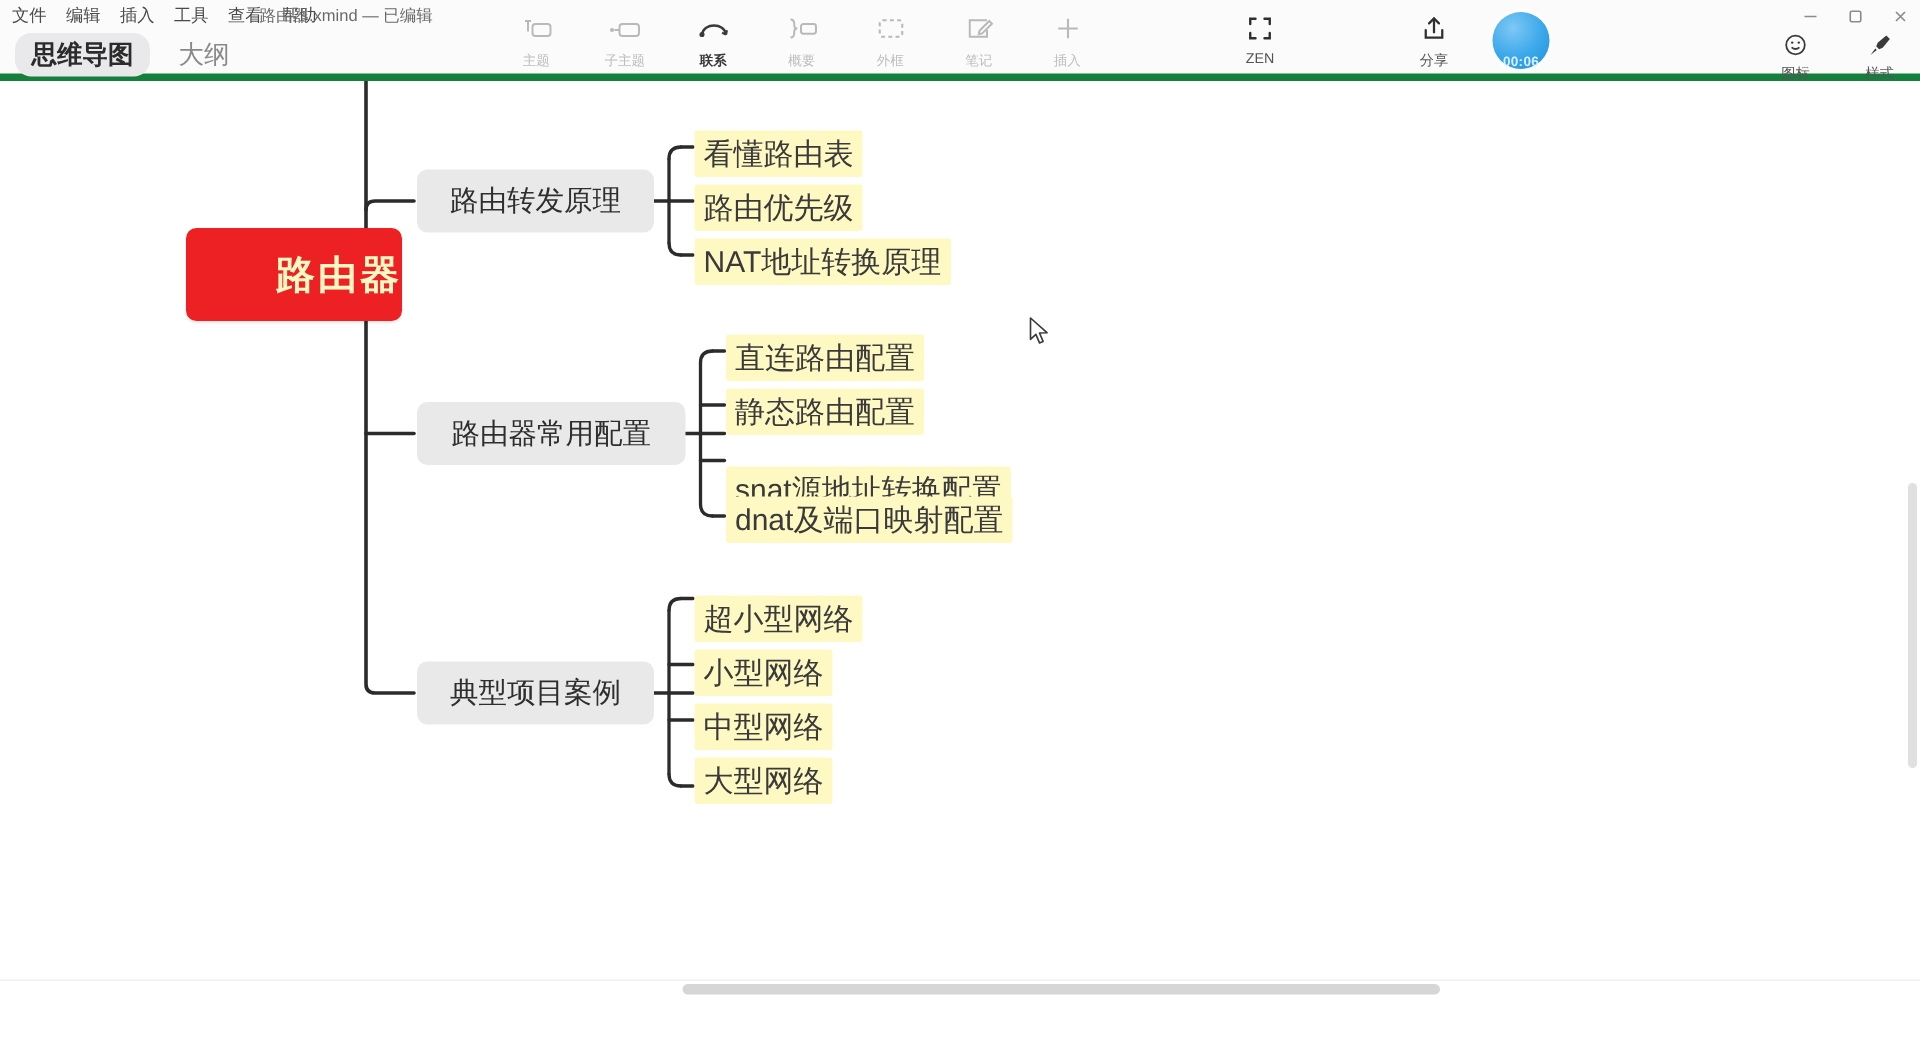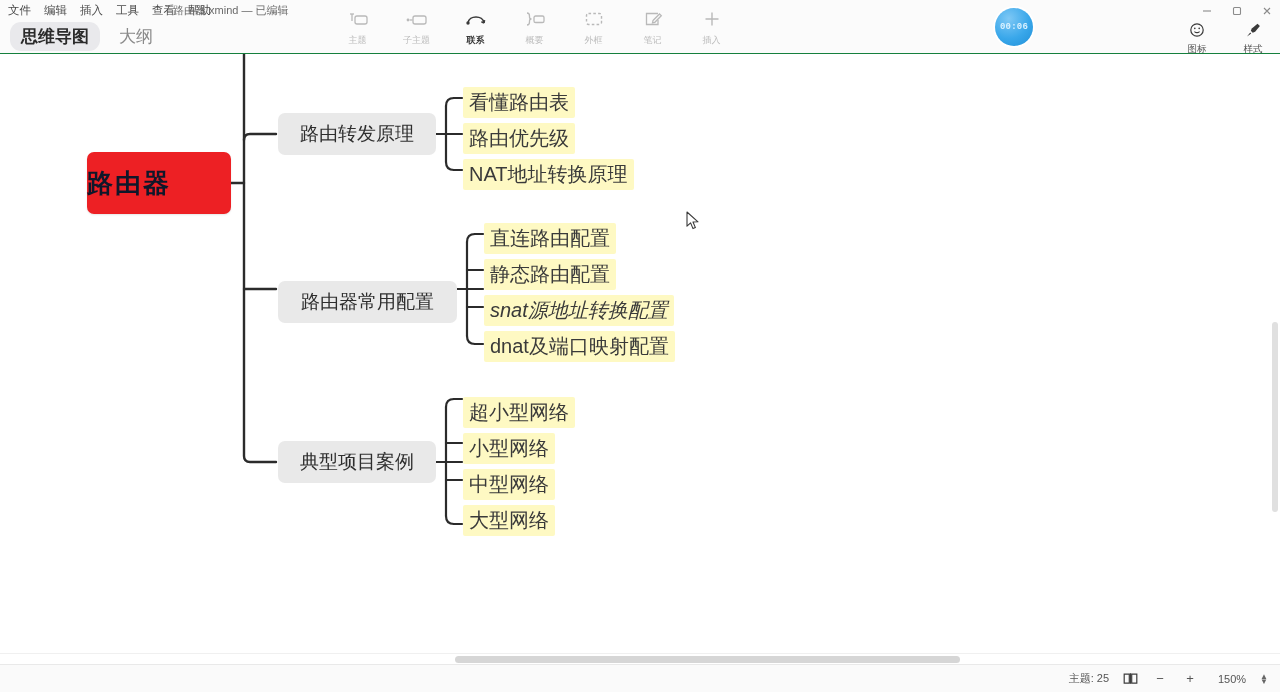--- a/index.html
+++ b/index.html
@@ -10,21 +10,21 @@
     background: #ffffff;
     font-family: "Liberation Sans", "DejaVu Sans", sans-serif;
     -webkit-font-smoothing: antialiased;
   }
   #app { position: relative; width: 1280px; height: 692px; background:#fff; }
 
   
   .topbar {
     position: absolute; top: 0; left: 0; width: 1280px; height: 54px;
     background: #fbfbfb;
-    border-bottom: 1px solid #15803d;
+    border-bottom: 5px solid #15803d;
   }
   .menubar {
     position: absolute; top: 0; left: 8px; height: 20px;
     display: flex; align-items: center; gap: 13px;
     font-size: 11.5px; color: #4a4a4a;
   }
   .menubar .mi { cursor: default; white-space: nowrap; }
   .doc-title {
     position: absolute; top: 0; left: 173px; height: 20px;
     display:flex; align-items:center;
@@ -63,23 +63,22 @@
   }
   .rtool { width: 56px; display:flex; flex-direction:column; align-items:center; gap:4px; cursor:default; }
   .rtool .glyph { height:22px; display:flex; align-items:center; justify-content:center; color:#2f2f2f; }
   .rtool .lbl { font-size: 9.5px; color:#555; white-space:nowrap; }
 
   .rec-badge {
     position: absolute; top: 8px; left: 995px;
     width: 38px; height: 38px; border-radius: 50%;
     background: radial-gradient(circle at 36% 28%, #7ec8f5 0%, #39a7ea 55%, #1f8fd8 100%);
     box-shadow: 0 0 0 2px rgba(255,255,255,0.85);
-    display: flex; align-items: center; justify-content: center;
+    display: flex; align-items: flex-end; justify-content: center;
     cursor: default;
-    font-family: Liberation Mono, monospace;
   }
   .rec-badge span {
     font-size: 9px; color: #d9f1ff; letter-spacing: .2px; font-weight: bold;
   }
 
   
   .wincontrols {
     position: absolute; top: 0px; right: 6px; height: 22px;
     display: flex; align-items: center; gap: 16px;
     color: #8b8b8b;
@@ -95,25 +94,26 @@
   .pbtn .lbl { font-size: 9.5px; color:#555; white-space:nowrap; }
 
   
   .canvas {
     position: absolute; top: 54px; left: 0; width: 1280px; height: 610px;
     background: #ffffff; overflow: hidden;
   }
   .node { position: absolute; white-space: nowrap; }
 
   .root-node {
-    background: #ED2024; color: #0f172a;
+    background: #ED2024; color: #fef9c3;
     border-radius: 7px;
     font-size: 26px; font-weight: bold; letter-spacing: 2px;
-    display: flex; align-items: center; justify-content: flex-start;
+    display: flex; align-items: center; justify-content: flex-end;
     box-shadow: 0 1px 2px rgba(0,0,0,0.10);
+    margin-left: 37px;
   }
   .lvl2-node {
     background: #e9e9e9; color: #2e2e2e;
     border-radius: 7px;
     font-size: 19px;
     display: flex; align-items: center; justify-content: center;
     padding: 0 16px;
   }
   .lvl3-node {
     background: #fef9c3; color: #3a3a3a;
@@ -246,20 +246,40 @@
       <div class="tool">
         <span class="glyph">
           <svg width="18" height="18" viewBox="0 0 18 18" fill="none" stroke="currentColor" stroke-width="1.4">
             <path d="M9 2.5 v13 M2.5 9 h13"></path>
           </svg>
         </span>
         <span class="lbl">插入</span>
       </div>
     </div>
 
+    <div class="rtools">
+      <div class="rtool">
+        <span class="glyph">
+          <svg width="18" height="18" viewBox="0 0 18 18" fill="none" stroke="currentColor" stroke-width="1.6" stroke-linecap="round">
+            <path d="M2.5 6 V2.5 H6 M12 2.5 H15.5 V6 M15.5 12 V15.5 H12 M6 15.5 H2.5 V12"></path>
+          </svg>
+        </span>
+        <span class="lbl">ZEN</span>
+      </div>
+      <div class="rtool">
+        <span class="glyph">
+          <svg width="18" height="18" viewBox="0 0 18 18" fill="none" stroke="currentColor" stroke-width="1.5" stroke-linecap="round">
+            <path d="M9 11.5 V2.5"></path>
+              <path d="M5.7 5.6 L9 2.3 l3.3 3.3"></path>
+            <path d="M3.5 10 v5 h11 v-5"></path>
+          </svg>
+        </span>
+        <span class="lbl">分享</span>
+      </div>
+    </div>
 
     <div class="rec-badge">
       <span>00:06</span>
     </div>
 
     <div class="wincontrols">
       <span class="wc">
         <svg width="12" height="12" viewBox="0 0 12 12" stroke="currentColor" stroke-width="1.1">
             <path d="M2 6 h8"></path>
           </svg>
@@ -362,30 +382,30 @@
     <div class="node lvl3-node" style="left:463px; top:33px;">
       <span>看懂路由表</span>
     </div>
     <div class="node lvl3-node" style="left:463px; top:69px;">
       <span>路由优先级</span>
     </div>
     <div class="node lvl3-node" style="left:463px; top:105px;">
       <span>NAT地址转换原理</span>
     </div>
 
-    <div class="node lvl2-node" style="left:278px; top:227px; width:179px; height:42px;">
+    <div class="node lvl2-node" style="left:278px; top:214px; width:179px; height:42px;">
       <span>路由器常用配置</span>
     </div>
     <div class="node lvl3-node" style="left:484px; top:169px;">
       <span>直连路由配置</span>
     </div>
     <div class="node lvl3-node" style="left:484px; top:205px;">
       <span>静态路由配置</span>
     </div>
-    <div class="node lvl3-node" style="left:484px; top:241px;font-style:italic;">
+    <div class="node lvl3-node" style="left:484px; top:257px;">
       <span>snat源地址转换配置</span>
     </div>
     <div class="node lvl3-node" style="left:484px; top:277px;">
       <span>dnat及端口映射配置</span>
     </div>
 
     <div class="node lvl2-node" style="left:278px; top:387px; width:158px; height:42px;">
       <span>典型项目案例</span>
     </div>
     <div class="node lvl3-node" style="left:463px; top:343px;">
@@ -409,31 +429,14 @@
 
     <div class="vscroll-track">
       <div class="vscroll-thumb" style="top:0px; height:190px;"></div>
     </div>
   </div>
 
   <div class="hscroll-track">
     <div class="hscroll-thumb" style="left:455px; width:505px;"></div>
   </div>
 
-  <div class="statusbar">
-    <span class="sb-item">主题: 25</span>
-    <span class="sb-item">
-      <svg width="15" height="13" viewBox="0 0 15 13" fill="none" stroke="#3d3d3d" stroke-width="1.2">
-        <path d="M1.2 2.2 h5.1 v9 h-5.1 z"></path>
-          <path d="M8.7 2.2 h5.1 v9 h-5.1 z"></path>
-        <path d="M7.5 1.2 v10.6"></path>
-      </svg>
-    </span>
-    <span class="zoom-btn">−</span>
-    <span class="zoom-btn">+</span>
-    <span class="zoom-val">150%</span>
-    <span class="stepper">
-      <span>▲</span>
-      <span>▼</span>
-    </span>
-  </div>
 
 </div>
 
 </body></html>

